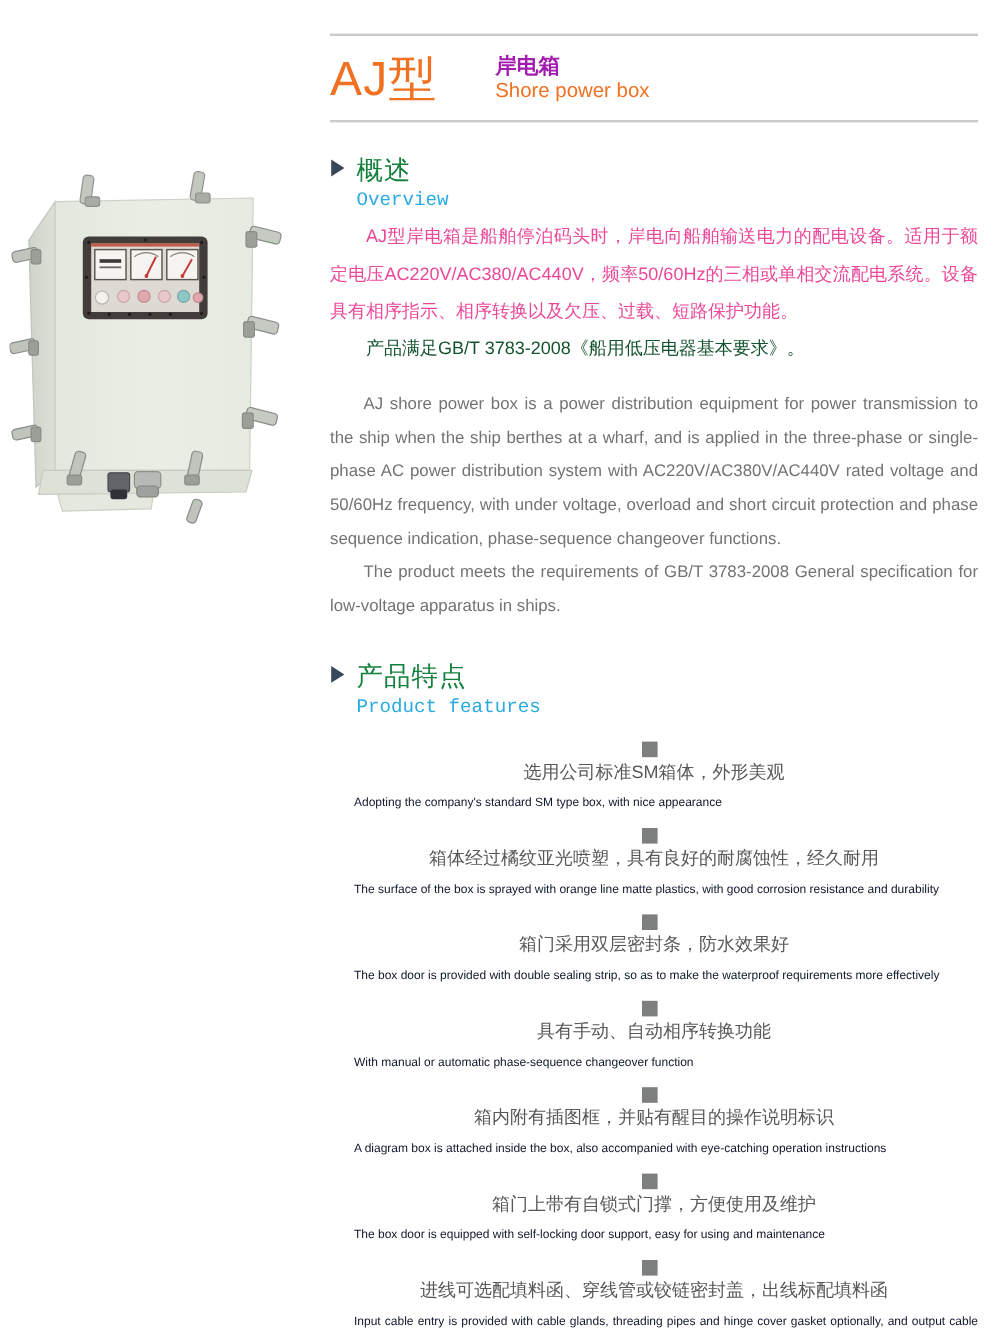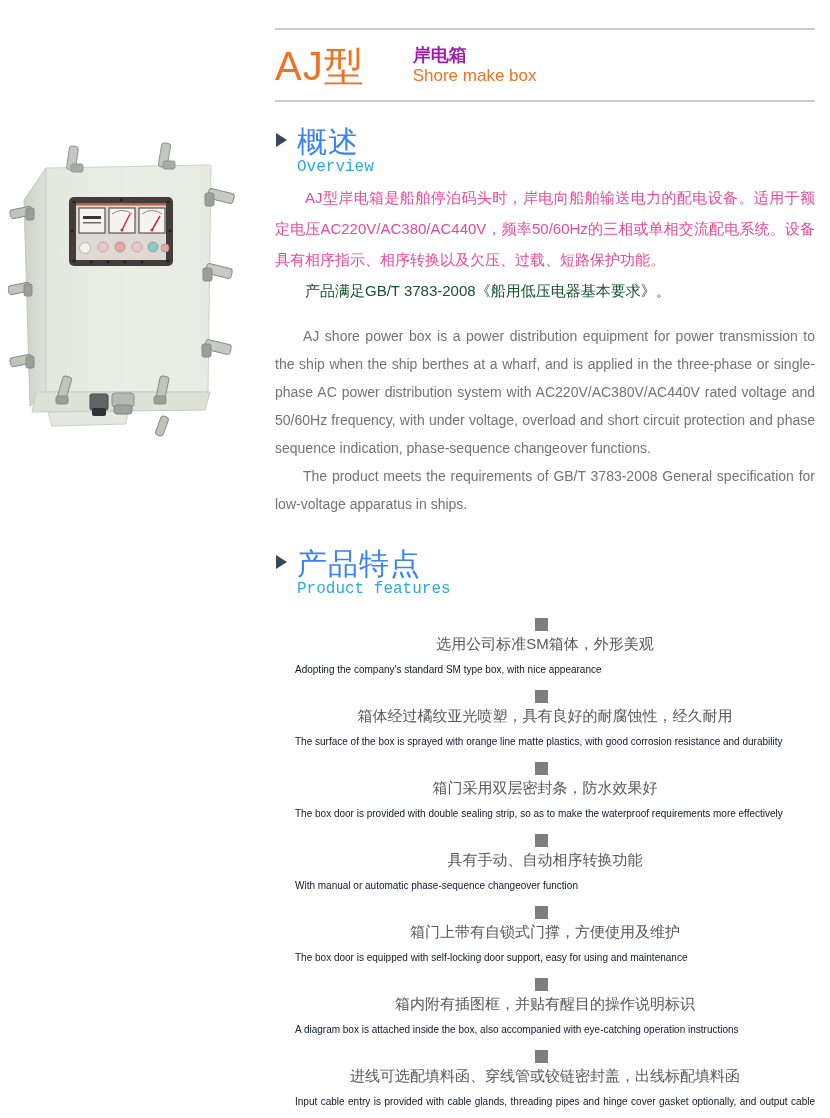--- a/index.html
+++ b/index.html
@@ -20,21 +20,21 @@
   .name-group{margin-left:12px;margin-top:4px;}
   .name-cn{font-size:18px;font-weight:bold;color:#a21caf;line-height:21px;}
   .name-en{font-size:17px;color:#f07121;line-height:20px;}
 
   
   .sec{margin-top:24px;position:relative;padding-left:22px;}
   .tri{
     position:absolute;left:1px;top:7px;width:0;height:0;
     border-left:11px solid #37485a;border-top:7px solid transparent;border-bottom:7px solid transparent;
   }
-  .sec-cn{font-size:30px;color:#3b82f6;line-height:32px;letter-spacing:1px;}
+  .sec-cn{font-size:22px;color:#15803d;line-height:32px;letter-spacing:1px;}
   .sec-en{font-size:16px;color:#29abe2;line-height:18px;font-family:Liberation Mono, monospace;}
 
   
   .p-cn{margin:6px 0 0;font-size:15px;line-height:31px;color:#ec4899;text-align:justify;text-indent:2em;}
   .p-cn2{margin:0;font-size:15px;line-height:31px;color:#14532d;text-indent:2em;}
   .p-en{margin:16px 0 0;font-size:14px;line-height:28px;color:#737373;text-align:justify;text-indent:2em;}
   .p-en2{margin:0;font-size:14px;line-height:28px;color:#737373;text-align:justify;text-indent:2em;}
 
   
   .feat-list{margin-top:14px;}
@@ -174,21 +174,21 @@
     </g>
   </svg>
 </div>
 
 <div class="col">
 
   <div class="title-block">
     <span class="model">AJ型</span>
     <span class="name-group">
       <div class="name-cn">岸电箱</div>
-      <div class="name-en">Shore make box</div>
+      <div class="name-en">Shore power box</div>
     </span>
   </div>
 
   <div class="sec">
     <span class="tri"></span>
     <div class="sec-cn">概述</div>
     <div class="sec-en">Overview</div>
   </div>
 
   <p class="p-cn">AJ型岸电箱是船舶停泊码头时，岸电向船舶输送电力的配电设备。适用于额定电压AC220V/AC380/AC440V，频率50/60Hz的三相或单相交流配电系统。设备具有相序指示、相序转换以及欠压、过载、短路保护功能。</p>
@@ -232,35 +232,35 @@
       <div class="feat-cn">
         <span class="sq"></span>
         <span>具有手动、自动相序转换功能</span>
       </div>
       <p class="feat-en">With manual or automatic phase-sequence changeover function</p>
     </div>
 
     <div class="feat">
       <div class="feat-cn">
         <span class="sq"></span>
+        <span>箱内附有插图框，并贴有醒目的操作说明标识</span>
+      </div>
+      <p class="feat-en">A diagram box is attached inside the box, also accompanied with eye-catching operation instructions</p>
+    </div>
+
+    <div class="feat">
+      <div class="feat-cn">
+        <span class="sq"></span>
         <span>箱门上带有自锁式门撑，方便使用及维护</span>
       </div>
       <p class="feat-en">The box door is equipped with self-locking door support, easy for using and maintenance</p>
     </div>
 
     <div class="feat">
       <div class="feat-cn">
         <span class="sq"></span>
-        <span>箱内附有插图框，并贴有醒目的操作说明标识</span>
-      </div>
-      <p class="feat-en">A diagram box is attached inside the box, also accompanied with eye-catching operation instructions</p>
-    </div>
-
-    <div class="feat">
-      <div class="feat-cn">
-        <span class="sq"></span>
         <span>进线可选配填料函、穿线管或铰链密封盖，出线标配填料函</span>
       </div>
       <p class="feat-en">Input cable entry is provided with cable glands, threading pipes and hinge cover gasket optionally, and output cable entry is provided with standard cable glands</p>
     </div>
 
   </div>
 </div>
 
 </body></html>

